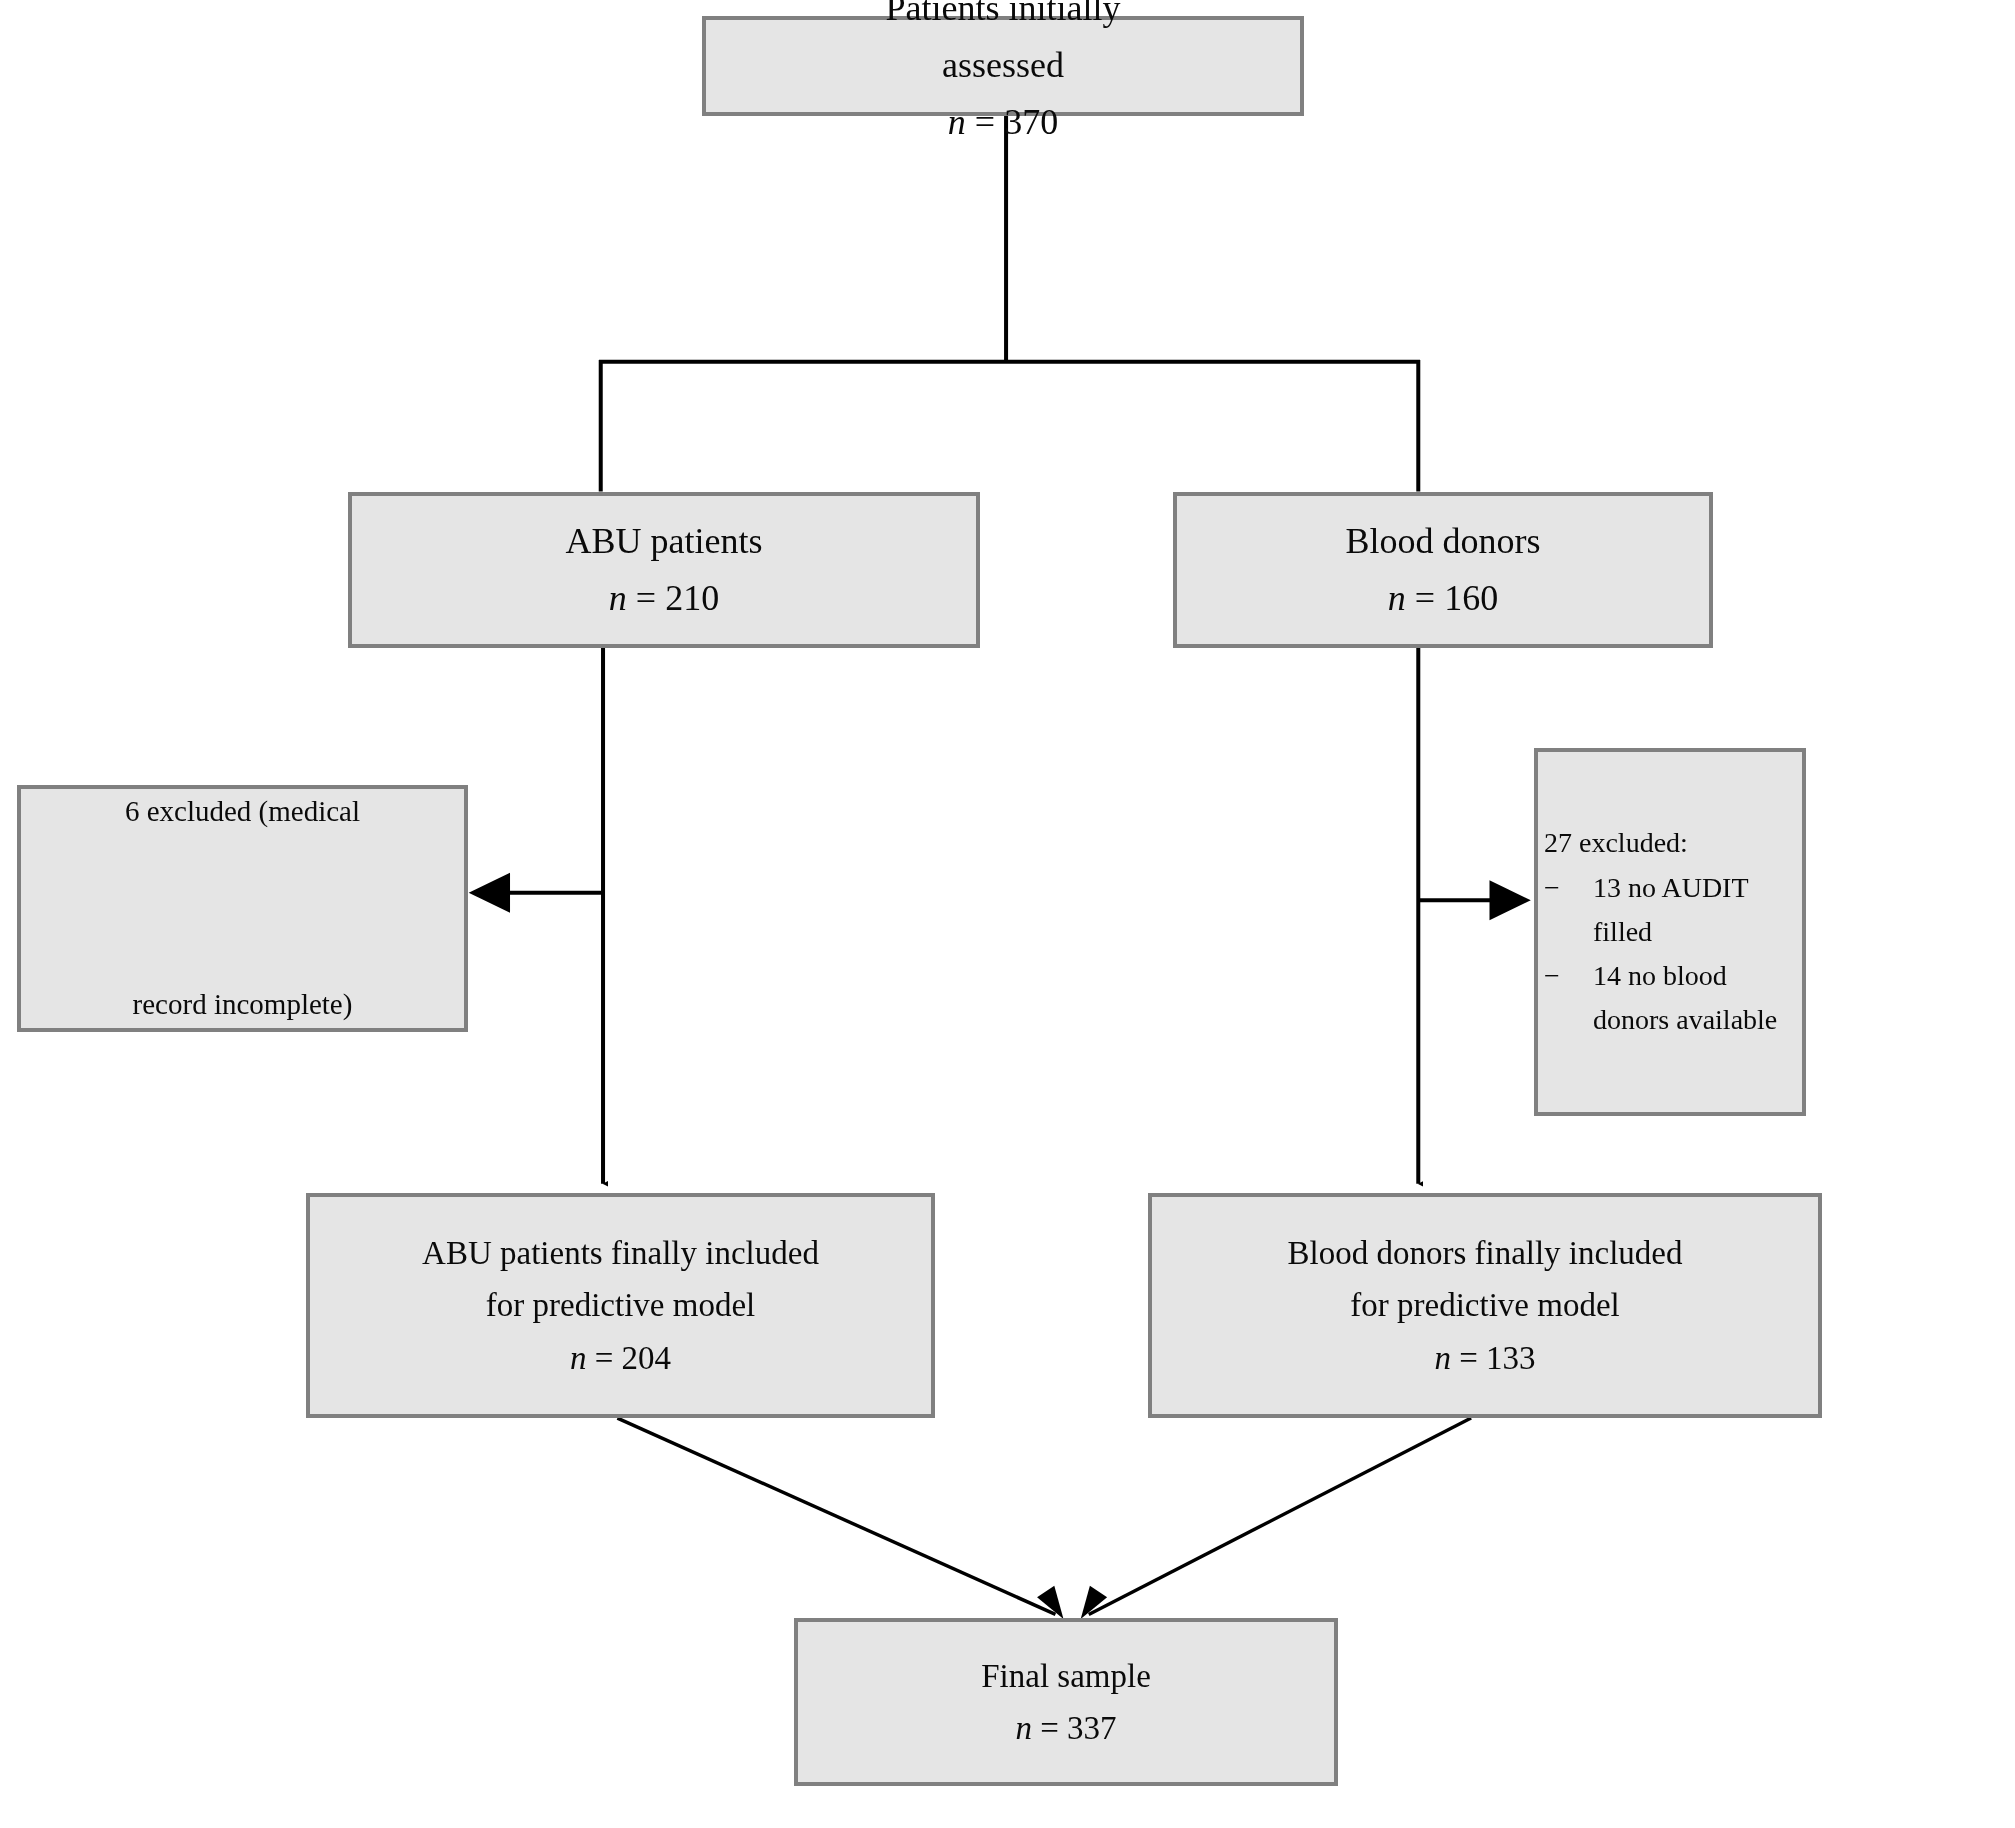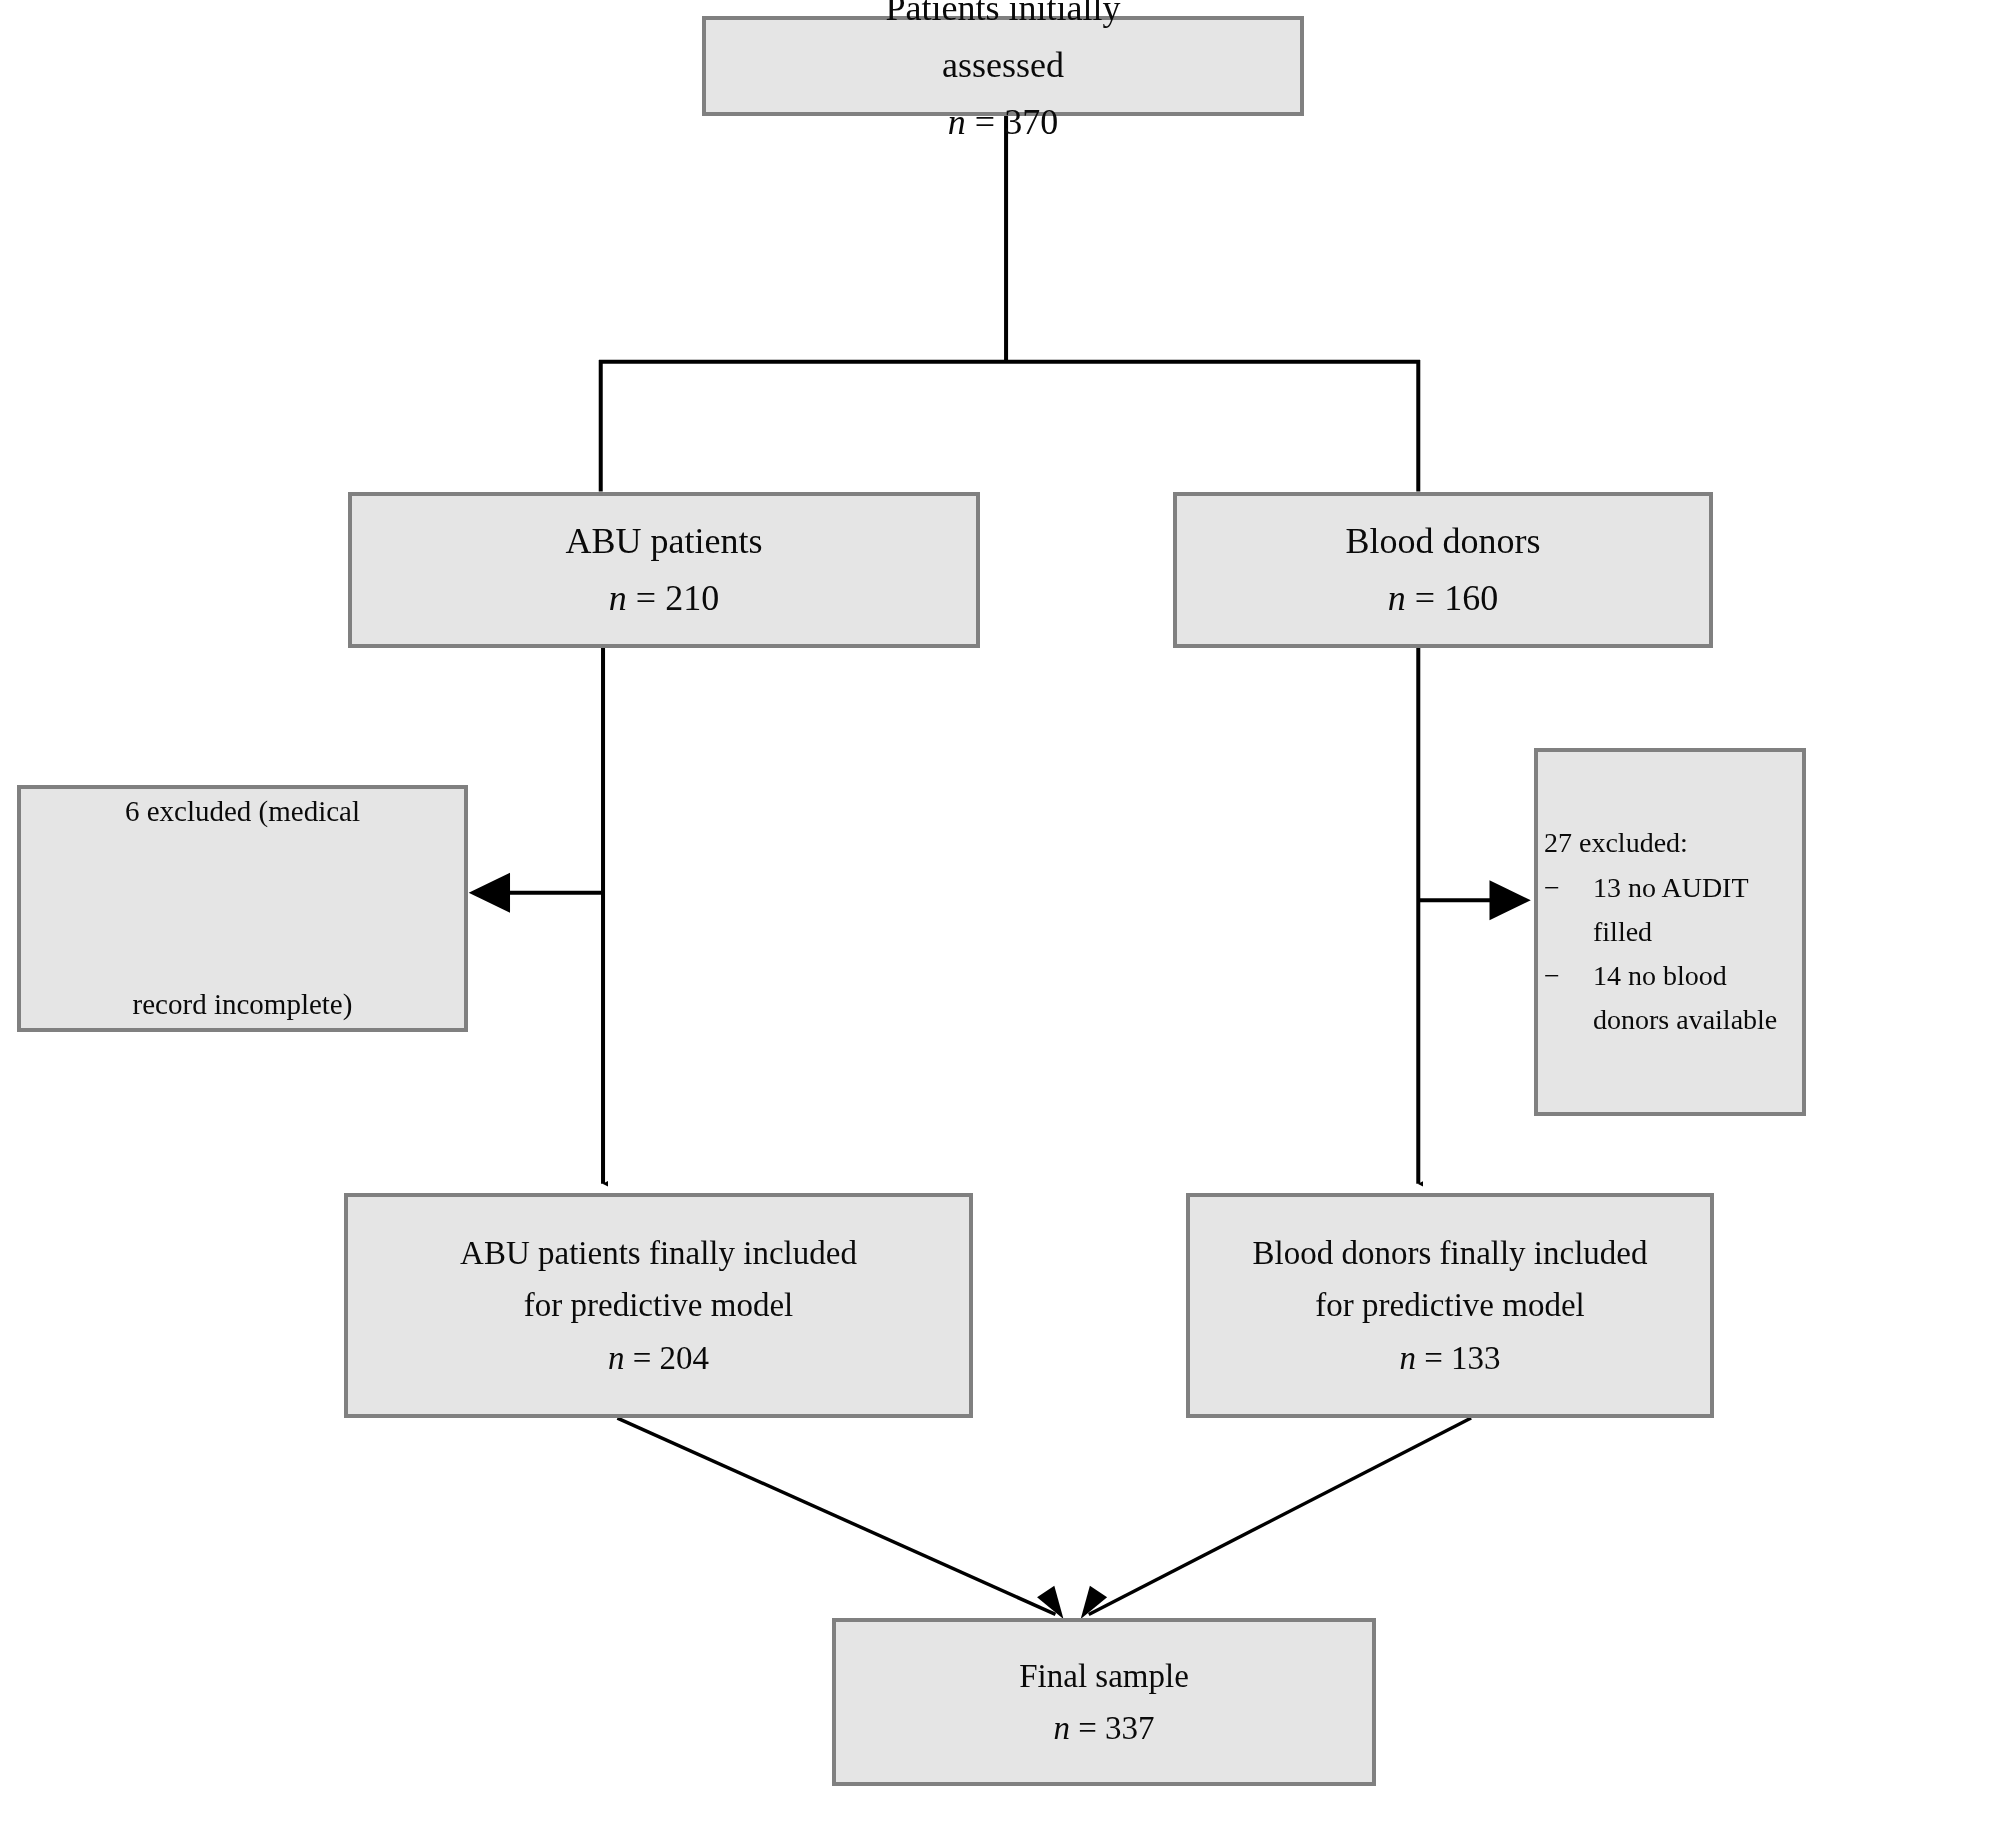--- a/index.html
+++ b/index.html
@@ -46,21 +46,21 @@
   .line {
     display: block;
     white-space: nowrap;
     line-height: 1.58;
   }
   .n-line em {
     font-style: italic;
   }
   
   .fs-big   { font-size: 36px; }
-  .fs-mid   { font-size: 33px; margin-left: 38px; }
+  .fs-mid   { font-size: 33px; }
   .fs-small { font-size: 29px; justify-content: space-between; }
   .fs-xs    { font-size: 28px; }
 
   .bullet-row {
     display: flex;
     align-items: flex-start;
     width: 100%;
   }
   .bullet-dash {
     width: 49px;
@@ -150,21 +150,21 @@
       </span>
     </div>
   </div>
 
   <div class="box center-al fs-mid" style="left:306px; top:1193px; width:629px; height:225px;">
     <span class="line">ABU patients finally included</span>
     <span class="line">for predictive model</span>
     <span class="line n-line"><em>n</em><span> = </span><span>204</span></span>
   </div>
 
-  <div class="box center-al fs-mid" style="left:1148px; top:1193px; width:528px; height:225px;">
+  <div class="box center-al fs-mid" style="left:1148px; top:1193px; width:674px; height:225px;">
     <span class="line">Blood donors finally included</span>
     <span class="line">for predictive model</span>
     <span class="line n-line"><em>n</em><span> = </span><span>133</span></span>
   </div>
 
   <div class="box center-al fs-mid" style="left:794px; top:1618px; width:544px; height:168px;">
     <span class="line">Final sample</span>
     <span class="line n-line"><em>n</em><span> = </span><span>337</span></span>
   </div>
 

